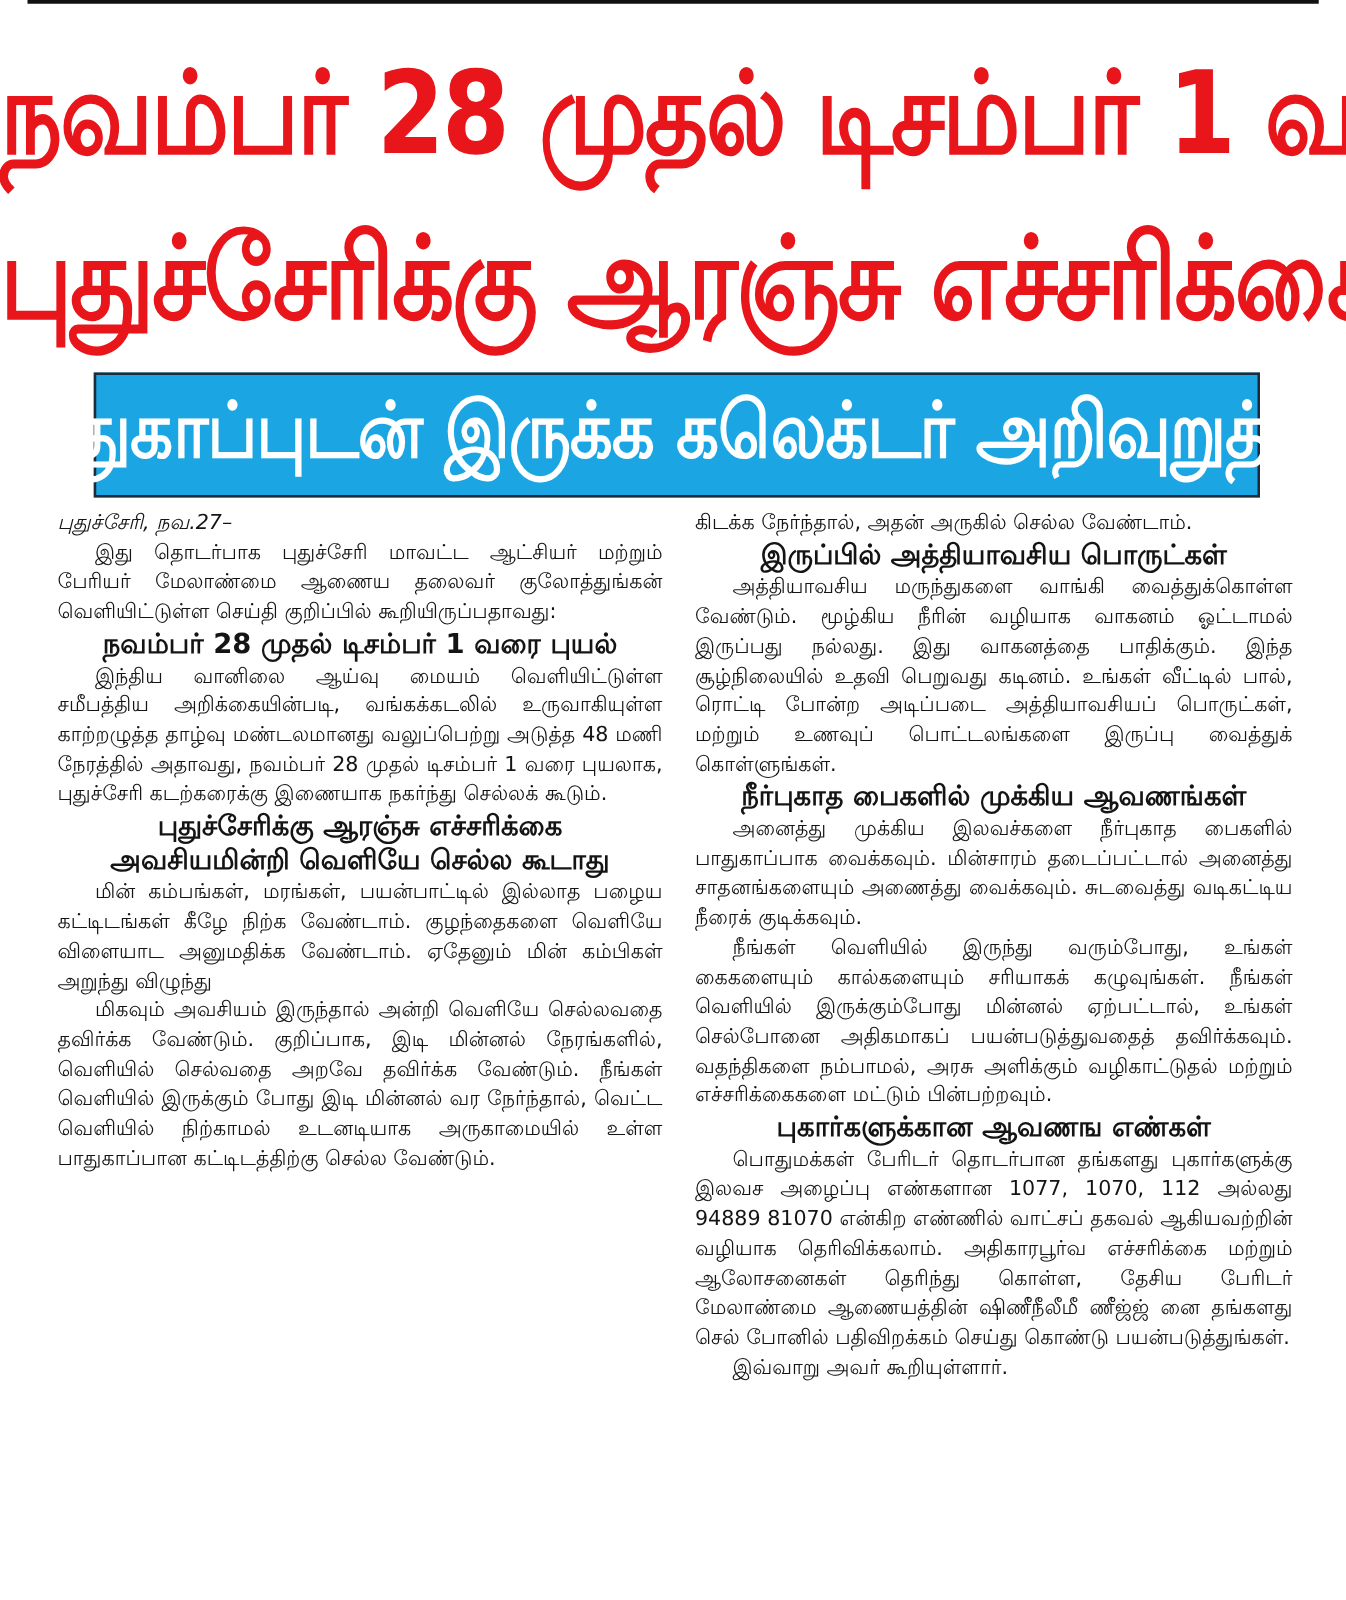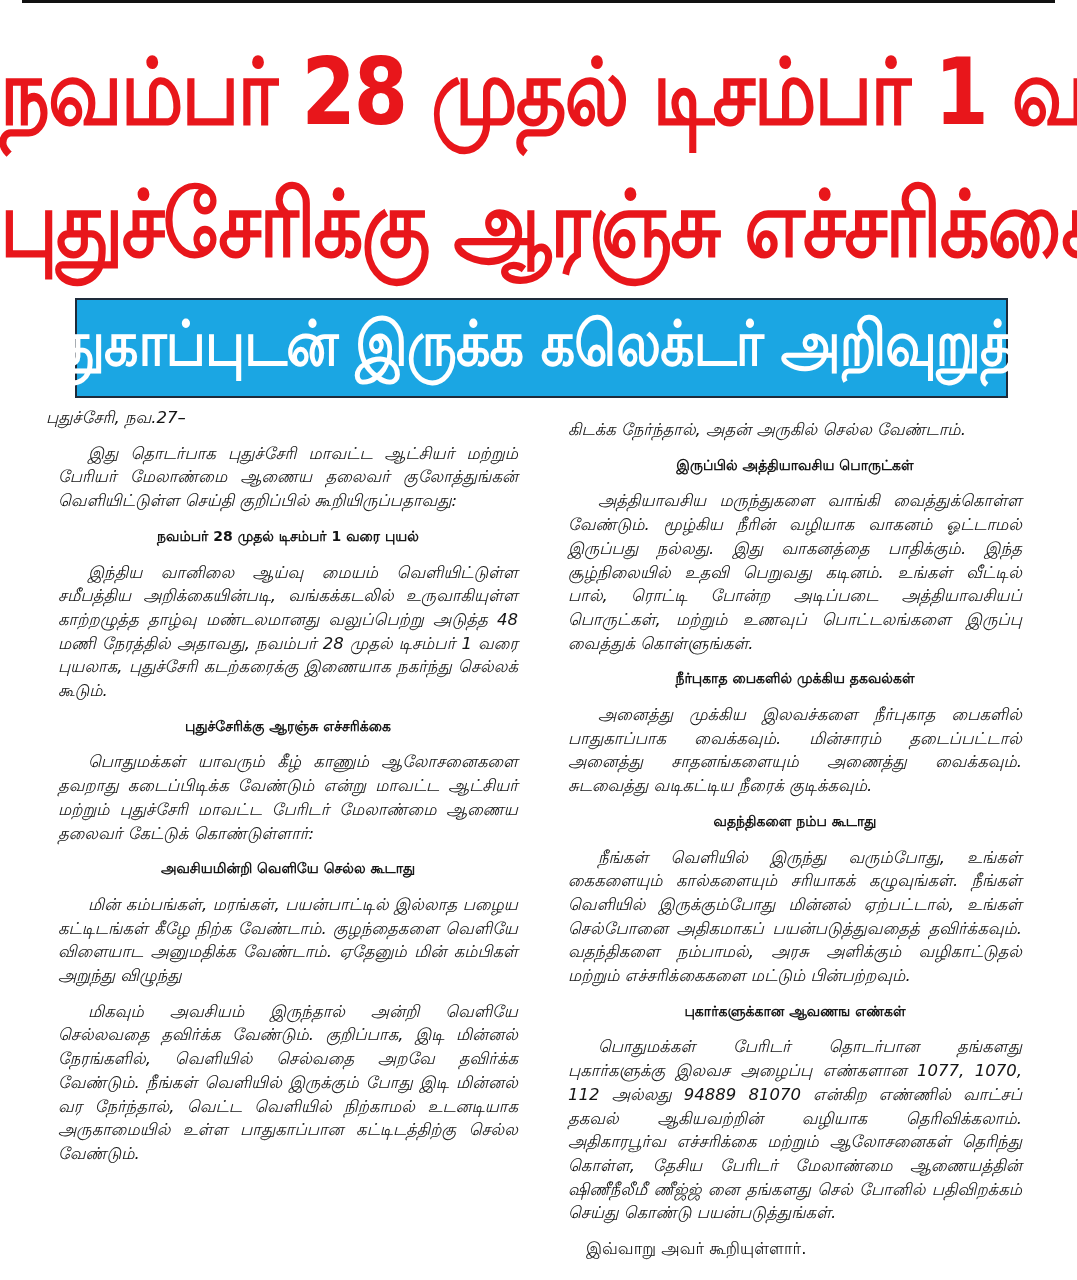--- a/index.html
+++ b/index.html
@@ -7,23 +7,23 @@
   .top-rule { position: absolute; left: 22px; top: 0; width: 1033px; height: 3px; background: #111; }
   .headline { position: absolute; left: 0; width: 1077px; text-align: center; color: #e8161b; font-family: "DejaVu Sans", sans-serif; font-weight: bold; white-space: nowrap; letter-spacing: -2px; transform-origin: center top; }
   .hl1 { top: 28px; font-size: 78px; line-height: 108px; transform: scaleY(1.18); }
   .hl2 { top: 160px; font-size: 78px; line-height: 108px; transform: scaleY(1.18); }
   .banner { position: absolute; left: 75px; top: 298px; width: 933px; height: 100px; background: #1ba6e3; border: 2px solid #1e2b3a; box-sizing: border-box; display: flex; align-items: center; justify-content: center; }
   .banner span { color: #ffffff; font-weight: bold; font-size: 54px; letter-spacing: -1px; white-space: nowrap; transform: scaleY(1.15); display: inline-block; }
   .col { position: absolute; top: 406px; font-family: "DejaVu Sans", sans-serif; font-size: 16.5px; line-height: 23.7px; text-align: justify; }
   .col-left { left: 46px; width: 484px; }
   .col-right { left: 556px; width: 478px; }
   .dateline { text-align: left; font-style: italic; }
-  .para { margin: 12px; text-indent: 30px; font-style: italic; }
+  .para { margin: 0; text-indent: 30px; }
   .para.noindent { text-indent: 0; }
-  .subhead { margin: 3px 0 1px 0; text-align: center; font-weight: bold; font-size: 14px; font-style: normal; }
+  .subhead { margin: 3px 0 1px 0; text-align: center; font-weight: bold; font-size: 22px; font-style: normal; }
   .closing { margin: 0; text-indent: 30px; }
 </style>
 </head>
 <body>
 
 <div class="top-rule"></div>
 
 <div class="headline hl1">நவம்பர் 28 முதல் டிசம்பர் 1 வரை புயல்</div>
 <div class="headline hl2">புதுச்சேரிக்கு ஆரஞ்சு எச்சரிக்கை</div>
 
@@ -32,36 +32,34 @@
 </div>
 
 <div class="col col-left">
   <div class="dateline">புதுச்சேரி, நவ.27–</div>
   <p class="para">இது தொடர்பாக புதுச்சேரி மாவட்ட ஆட்சியர் மற்றும் பேரியர் மேலாண்மை ஆணைய தலைவர் குலோத்துங்கன் வெளியிட்டுள்ள செய்தி குறிப்பில் கூறியிருப்பதாவது:</p>
 
   <div class="subhead">நவம்பர் 28 முதல் டிசம்பர் 1 வரை புயல்</div>
   <p class="para">இந்திய வானிலை ஆய்வு மையம் வெளியிட்டுள்ள சமீபத்திய அறிக்கையின்படி, வங்கக்கடலில் உருவாகியுள்ள காற்றழுத்த தாழ்வு மண்டலமானது வலுப்பெற்று அடுத்த 48 மணி நேரத்தில் அதாவது, நவம்பர் 28 முதல் டிசம்பர் 1 வரை புயலாக, புதுச்சேரி கடற்கரைக்கு இணையாக நகர்ந்து செல்லக் கூடும்.</p>
 
   <div class="subhead">புதுச்சேரிக்கு ஆரஞ்சு எச்சரிக்கை</div>
-  <p class="para">பொதுமக்கள் யாவரும் கீழ் காணும் ஆலோசனைகளை தவறாது கடைப்பிடிக்க வேண்டும் என்று மாவட்ட ஆட்சியர் மற்றும் புதுச்சேரி மாவட்ட பேரிடர் மேலாண்மை ஆணைய தலைவர் கேட்டுக் கொண்டுள்ளார்:</p>
 
   <div class="subhead">அவசியமின்றி வெளியே செல்ல கூடாது</div>
   <p class="para">மின் கம்பங்கள், மரங்கள், பயன்பாட்டில் இல்லாத பழைய கட்டிடங்கள் கீழே நிற்க வேண்டாம். குழந்தைகளை வெளியே விளையாட அனுமதிக்க வேண்டாம். ஏதேனும் மின் கம்பிகள் அறுந்து விழுந்து</p>
   <p class="para">மிகவும் அவசியம் இருந்தால் அன்றி வெளியே செல்லவதை தவிர்க்க வேண்டும். குறிப்பாக, இடி மின்னல் நேரங்களில், வெளியில் செல்வதை அறவே தவிர்க்க வேண்டும். நீங்கள் வெளியில் இருக்கும் போது இடி மின்னல் வர நேர்ந்தால், வெட்ட வெளியில் நிற்காமல் உடனடியாக அருகாமையில் உள்ள பாதுகாப்பான கட்டிடத்திற்கு செல்ல வேண்டும்.</p>
 </div>
 
 <div class="col col-right">
   <p class="para noindent">கிடக்க நேர்ந்தால், அதன் அருகில் செல்ல வேண்டாம்.</p>
 
   <div class="subhead">இருப்பில் அத்தியாவசிய பொருட்கள்</div>
   <p class="para">அத்தியாவசிய மருந்துகளை வாங்கி வைத்துக்கொள்ள வேண்டும். மூழ்கிய நீரின் வழியாக வாகனம் ஓட்டாமல் இருப்பது நல்லது. இது வாகனத்தை பாதிக்கும். இந்த சூழ்நிலையில் உதவி பெறுவது கடினம். உங்கள் வீட்டில் பால், ரொட்டி போன்ற அடிப்படை அத்தியாவசியப் பொருட்கள், மற்றும் உணவுப் பொட்டலங்களை இருப்பு வைத்துக் கொள்ளுங்கள்.</p>
 
-  <div class="subhead">நீர்புகாத பைகளில் முக்கிய தகவல்கள்</div>
+  <div class="subhead">நீர்புகாத பைகளில் முக்கிய ஆவணங்கள்</div>
   <p class="para">அனைத்து முக்கிய இலவச்களை நீர்புகாத பைகளில் பாதுகாப்பாக வைக்கவும். மின்சாரம் தடைப்பட்டால் அனைத்து சாதனங்களையும் அணைத்து வைக்கவும். சுடவைத்து வடிகட்டிய நீரைக் குடிக்கவும்.</p>
 
-  <div class="subhead">வதந்திகளை நம்ப கூடாது</div>
   <p class="para">நீங்கள் வெளியில் இருந்து வரும்போது, உங்கள் கைகளையும் கால்களையும் சரியாகக் கழுவுங்கள். நீங்கள் வெளியில் இருக்கும்போது மின்னல் ஏற்பட்டால், உங்கள் செல்போனை அதிகமாகப் பயன்படுத்துவதைத் தவிர்க்கவும். வதந்திகளை நம்பாமல், அரசு அளிக்கும் வழிகாட்டுதல் மற்றும் எச்சரிக்கைகளை மட்டும் பின்பற்றவும்.</p>
 
   <div class="subhead">புகார்களுக்கான ஆவணங எண்கள்</div>
   <p class="para">பொதுமக்கள் பேரிடர் தொடர்பான தங்களது புகார்களுக்கு இலவச அழைப்பு எண்களான 1077, 1070, 112 அல்லது 94889 81070 என்கிற எண்ணில் வாட்சப் தகவல் ஆகியவற்றின் வழியாக தெரிவிக்கலாம். அதிகாரபூர்வ எச்சரிக்கை மற்றும் ஆலோசனைகள் தெரிந்து கொள்ள, தேசிய பேரிடர் மேலாண்மை ஆணையத்தின் ஷிணீநீலீமீ ணீஜ்ஜ் னை தங்களது செல் போனில் பதிவிறக்கம் செய்து கொண்டு பயன்படுத்துங்கள்.</p>
 
   <p class="closing">இவ்வாறு அவர் கூறியுள்ளார்.</p>
 </div>
 
 </body></html>

